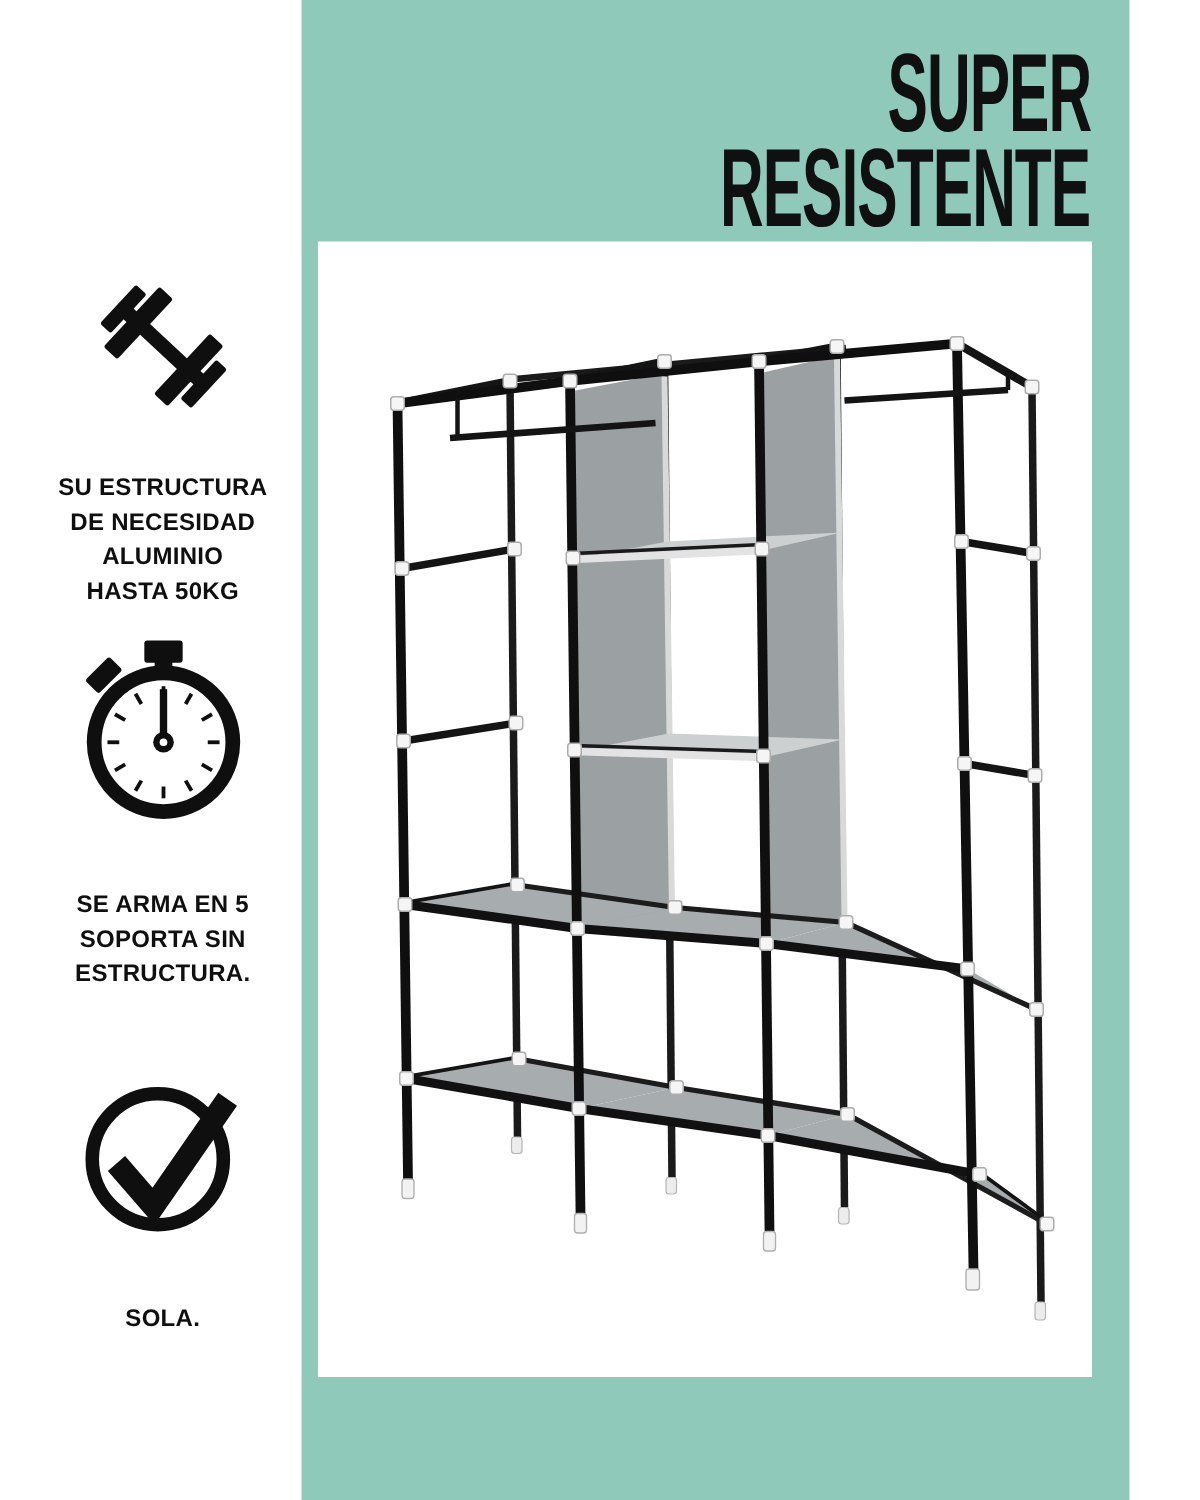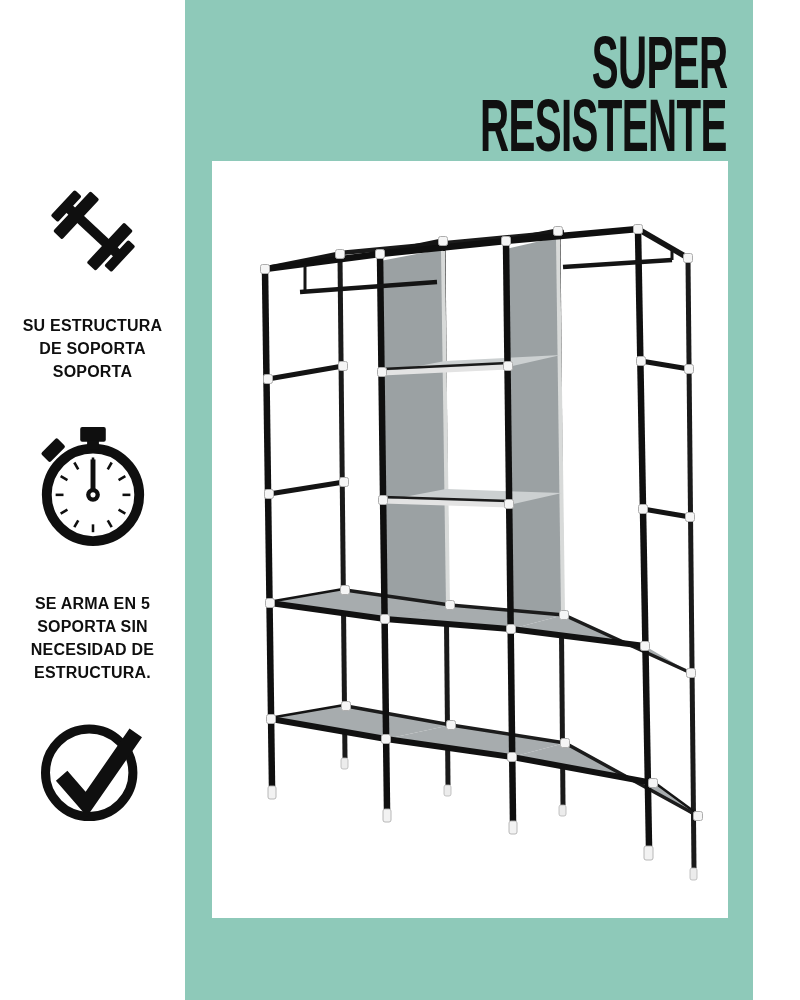--- a/index.html
+++ b/index.html
@@ -16,21 +16,21 @@
   .headline{position:absolute;top:0;left:400px;right:73px;height:132px;color:#101010}
   .headline .line{
     position:absolute;right:0;white-space:nowrap;
     font-weight:bold;font-size:64px;line-height:1;letter-spacing:-1px;
     transform:scale(0.63,1.16);transform-origin:100% 0;
   }
   .headline .l1{top:25px}
   .headline .l2{top:88px}
 
   
-  .left-col{position:absolute;left:0;top:0;width:185px;height:1000px;background:#ffffff}
+  .left-col{position:absolute;left:16px;top:0;width:185px;height:1000px;background:#ffffff}
   .feat-text{
     position:absolute;left:0;width:185px;text-align:center;color:#0f0f0f;
     font-weight:bold;font-size:16px;line-height:23px;letter-spacing:.2px;
   }
   .t1{top:314px}
   .t2{top:592px}
   .t3{top:868px}
   .icon{position:absolute}
   .ic-dumbbell{left:40px;top:178px;width:106px;height:106px}
   .ic-stopwatch{left:34px;top:422px;width:118px;height:128px}
@@ -53,22 +53,23 @@
       <rect x="20" y="54.5" width="80" height="11"></rect>
       <rect x="27" y="29" width="14" height="62" rx="2"></rect>
       <rect x="79" y="29" width="14" height="62" rx="2"></rect>
       <rect x="13" y="40" width="11" height="40" rx="2"></rect>
       <rect x="96" y="40" width="11" height="40" rx="2"></rect>
     </g>
   </svg>
 
   <div class="feat-text t1">
     <div>SU ESTRUCTURA</div>
-    <div>DE SOPORTA</div>
-    <div>SOPORTA</div>
+    <div>DE NECESIDAD</div>
+    <div>ALUMINIO</div>
+    <div>HASTA 50KG</div>
   </div>
 
   <svg class="icon ic-stopwatch" viewBox="0 0 120 130">
     <g stroke="#0f0f0f" fill="none">
       <circle cx="60" cy="74" r="47" stroke-width="10"></circle>
       <g stroke-width="2.6">
         <line x1="60" y1="36" x2="60" y2="44"></line>
           <line x1="60" y1="104" x2="60" y2="112"></line>
         <line x1="22" y1="74" x2="30" y2="74"></line>
           <line x1="90" y1="74" x2="98" y2="74"></line>
@@ -88,30 +89,30 @@
       <rect x="47" y="5" width="26" height="15" rx="2"></rect>
       <rect x="54" y="19" width="12" height="9"></rect>
       <rect x="8" y="22" width="23" height="13" rx="2" transform="rotate(-45 19.5 28.5)"></rect>
     </g>
     <circle cx="60" cy="74" r="2.6" fill="#ffffff"></circle>
   </svg>
 
   <div class="feat-text t2">
     <div>SE ARMA EN 5</div>
     <div>SOPORTA SIN</div>
-    <div>NECESIDAD DE</div>
     <div>ESTRUCTURA.</div>
   </div>
 
   <svg class="icon ic-check" viewBox="0 0 120 120">
     <circle cx="56" cy="64" r="46" fill="none" stroke="#0f0f0f" stroke-width="9.5"></circle>
     <polyline points="27,67 53,97 105,22" fill="none" stroke="#0f0f0f" stroke-width="16"></polyline>
   </svg>
 
   <div class="feat-text t3">
+    <div>SOLA.</div>
   </div>
 </div>
 
 <div class="photo-card">
   <svg viewBox="0 0 516 757">
 
     <g stroke="#1a1a1a" stroke-width="5" fill="none">
       <line x1="128" y1="95" x2="133" y2="597"></line>
       <line x1="231" y1="82" x2="236" y2="624"></line>
       <line x1="346" y1="72" x2="351" y2="644"></line>

